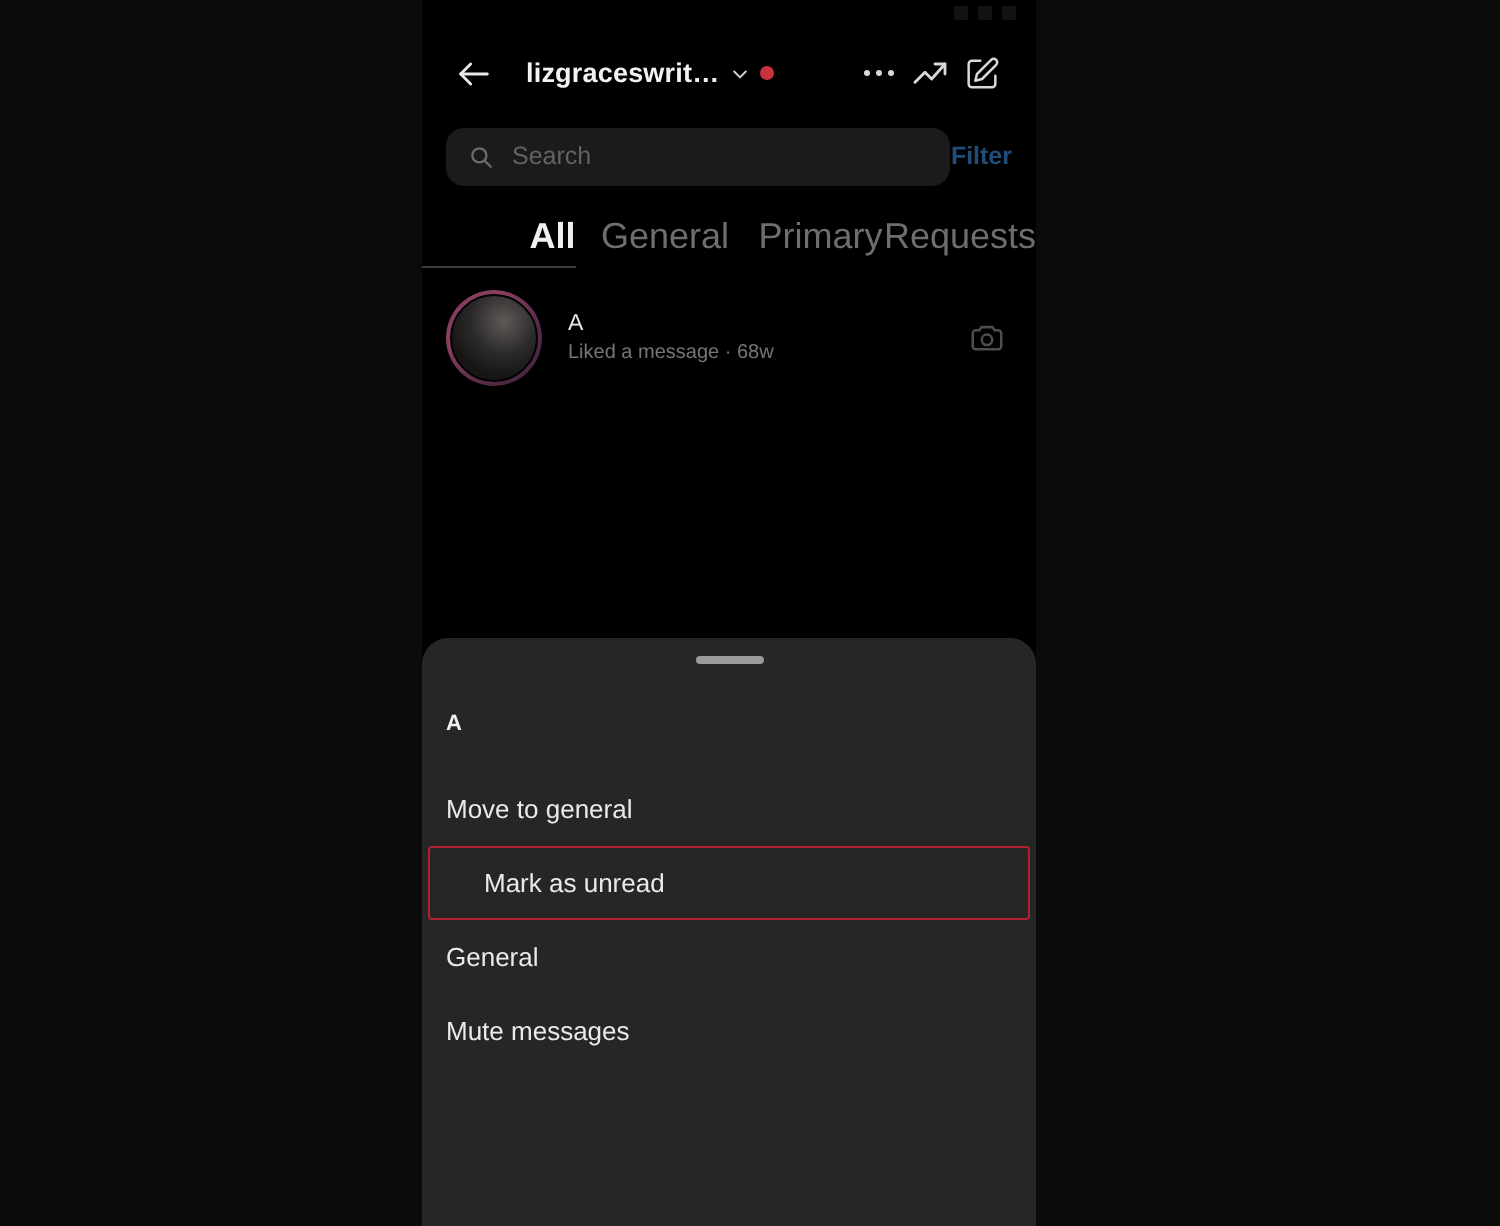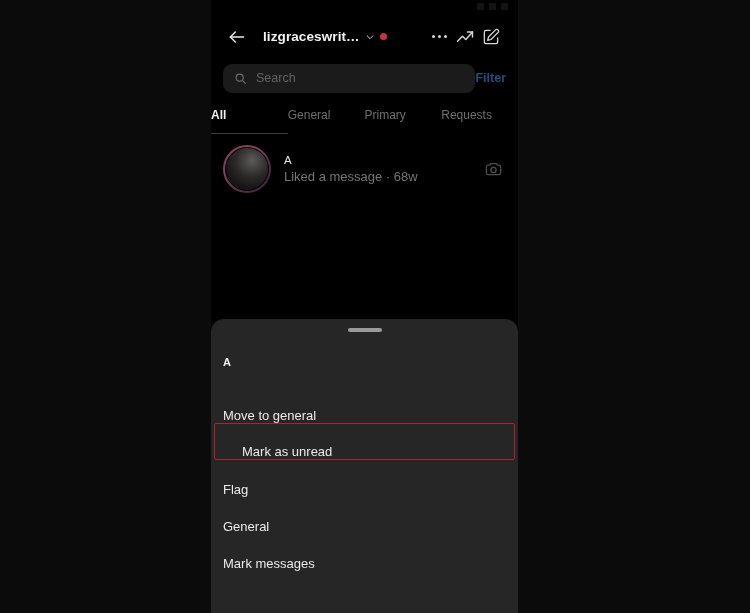--- a/index.html
+++ b/index.html
@@ -135,23 +135,23 @@
   .tabs {
     position: absolute;
     left: 0; top: 101px;
     width: 307px; height: 33px;
     display: flex;
   }
   .tab {
     flex: 1 1 0;
     display: flex;
     align-items: flex-start;
-    justify-content: flex-start;
+    justify-content: flex-end;
     padding-top: 7px;
-    font-size: 12px;
+    font-size: 18px;
     color: #6e6e6e;
     cursor: pointer;
     position: relative;
   }
   .tab.active { color: #f0f0f0; font-weight: 700; }
   .tab.active::after {
     content: "";
     position: absolute;
     left: 0; bottom: 0;
     width: 100%;
@@ -191,21 +191,21 @@
     gap: 3px;
     flex: 1 1 auto;
     min-width: 0;
   }
   .convo-name {
     color: #e6e6e6;
     font-size: 11.5px;
   }
   .convo-sub {
     color: #767676;
-    font-size: 13px;
+    font-size: 10px;
   }
   .camera-btn {
     width: 26px; height: 26px;
     display: flex; align-items: center; justify-content: center;
     flex: 0 0 auto;
     cursor: pointer;
   }
 
   
   .sheet {
@@ -232,21 +232,21 @@
     letter-spacing: .2px;
   }
   .sheet-list {
     margin-top: 18px;
     display: flex;
     flex-direction: column;
   }
   .sheet-item {
     height: 37px;
     display: flex;
-    align-items: flex-end;
+    align-items: center;
     padding: 0 12px;
     color: #eaeaea;
     font-size: 13px;
     cursor: pointer;
   }
   .sheet-item.highlighted {
     border: 1.6px solid #b3202d;
     border-radius: 2px;
     margin: 0 3px;
     padding: 0 27px;
@@ -355,25 +355,22 @@
       <div class="sheet-title">A</div>
 
       <div class="sheet-list">
         <div class="sheet-item">
           <span>Move to general</span>
         </div>
         <div class="sheet-item highlighted">
           <span>Mark as unread</span>
         </div>
         <div class="sheet-item">
-          <span>Flag</span>
-        </div>
-        <div class="sheet-item">
           <span>General</span>
         </div>
         <div class="sheet-item">
-          <span>Mark messages</span>
+          <span>Mute messages</span>
         </div>
       </div>
     </div>
 
   </div>
 </div>
 
 </body></html>

